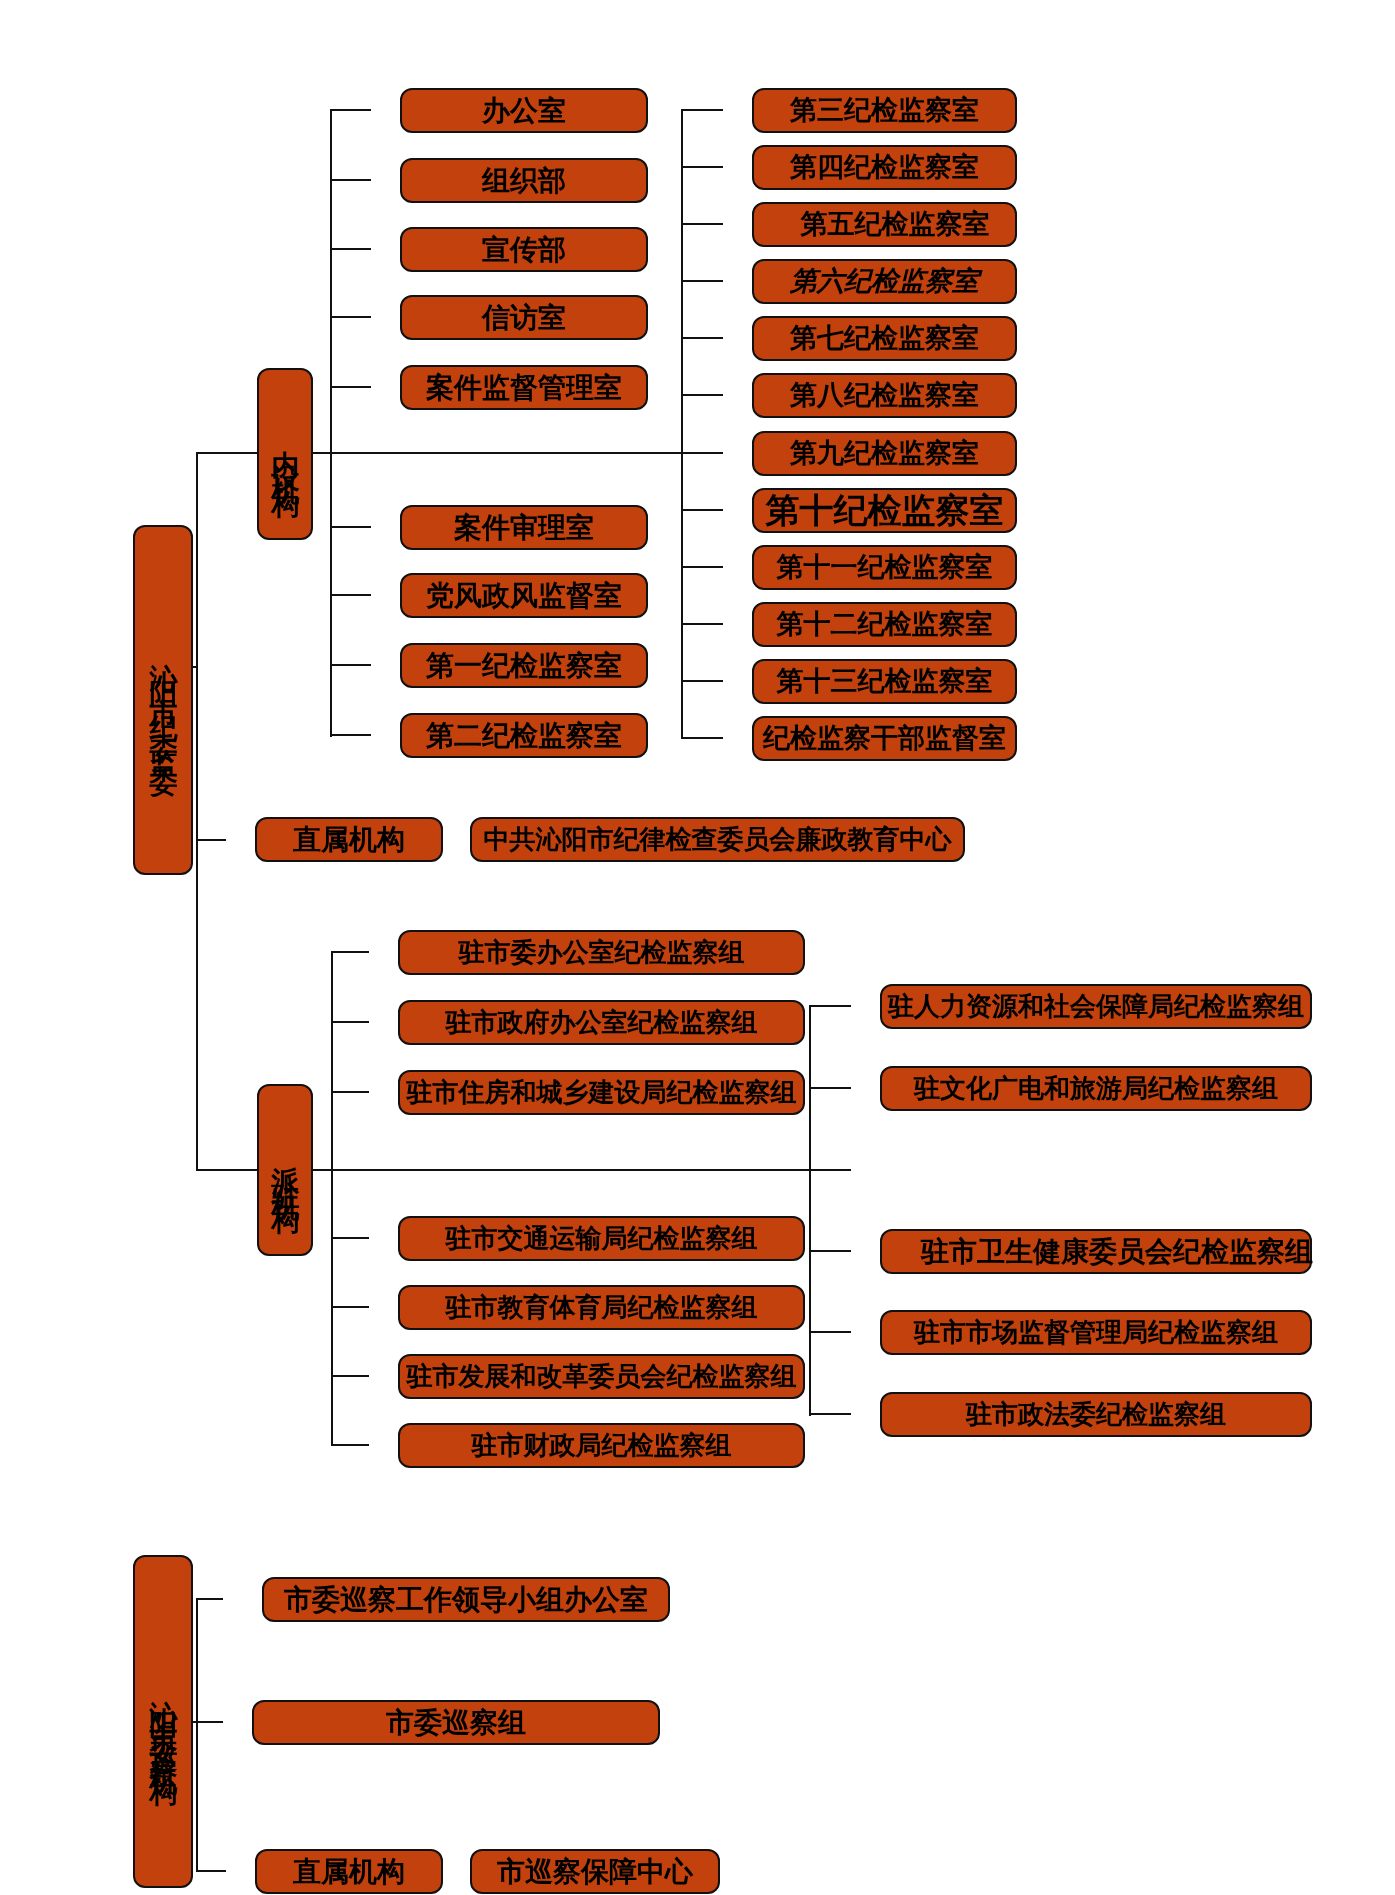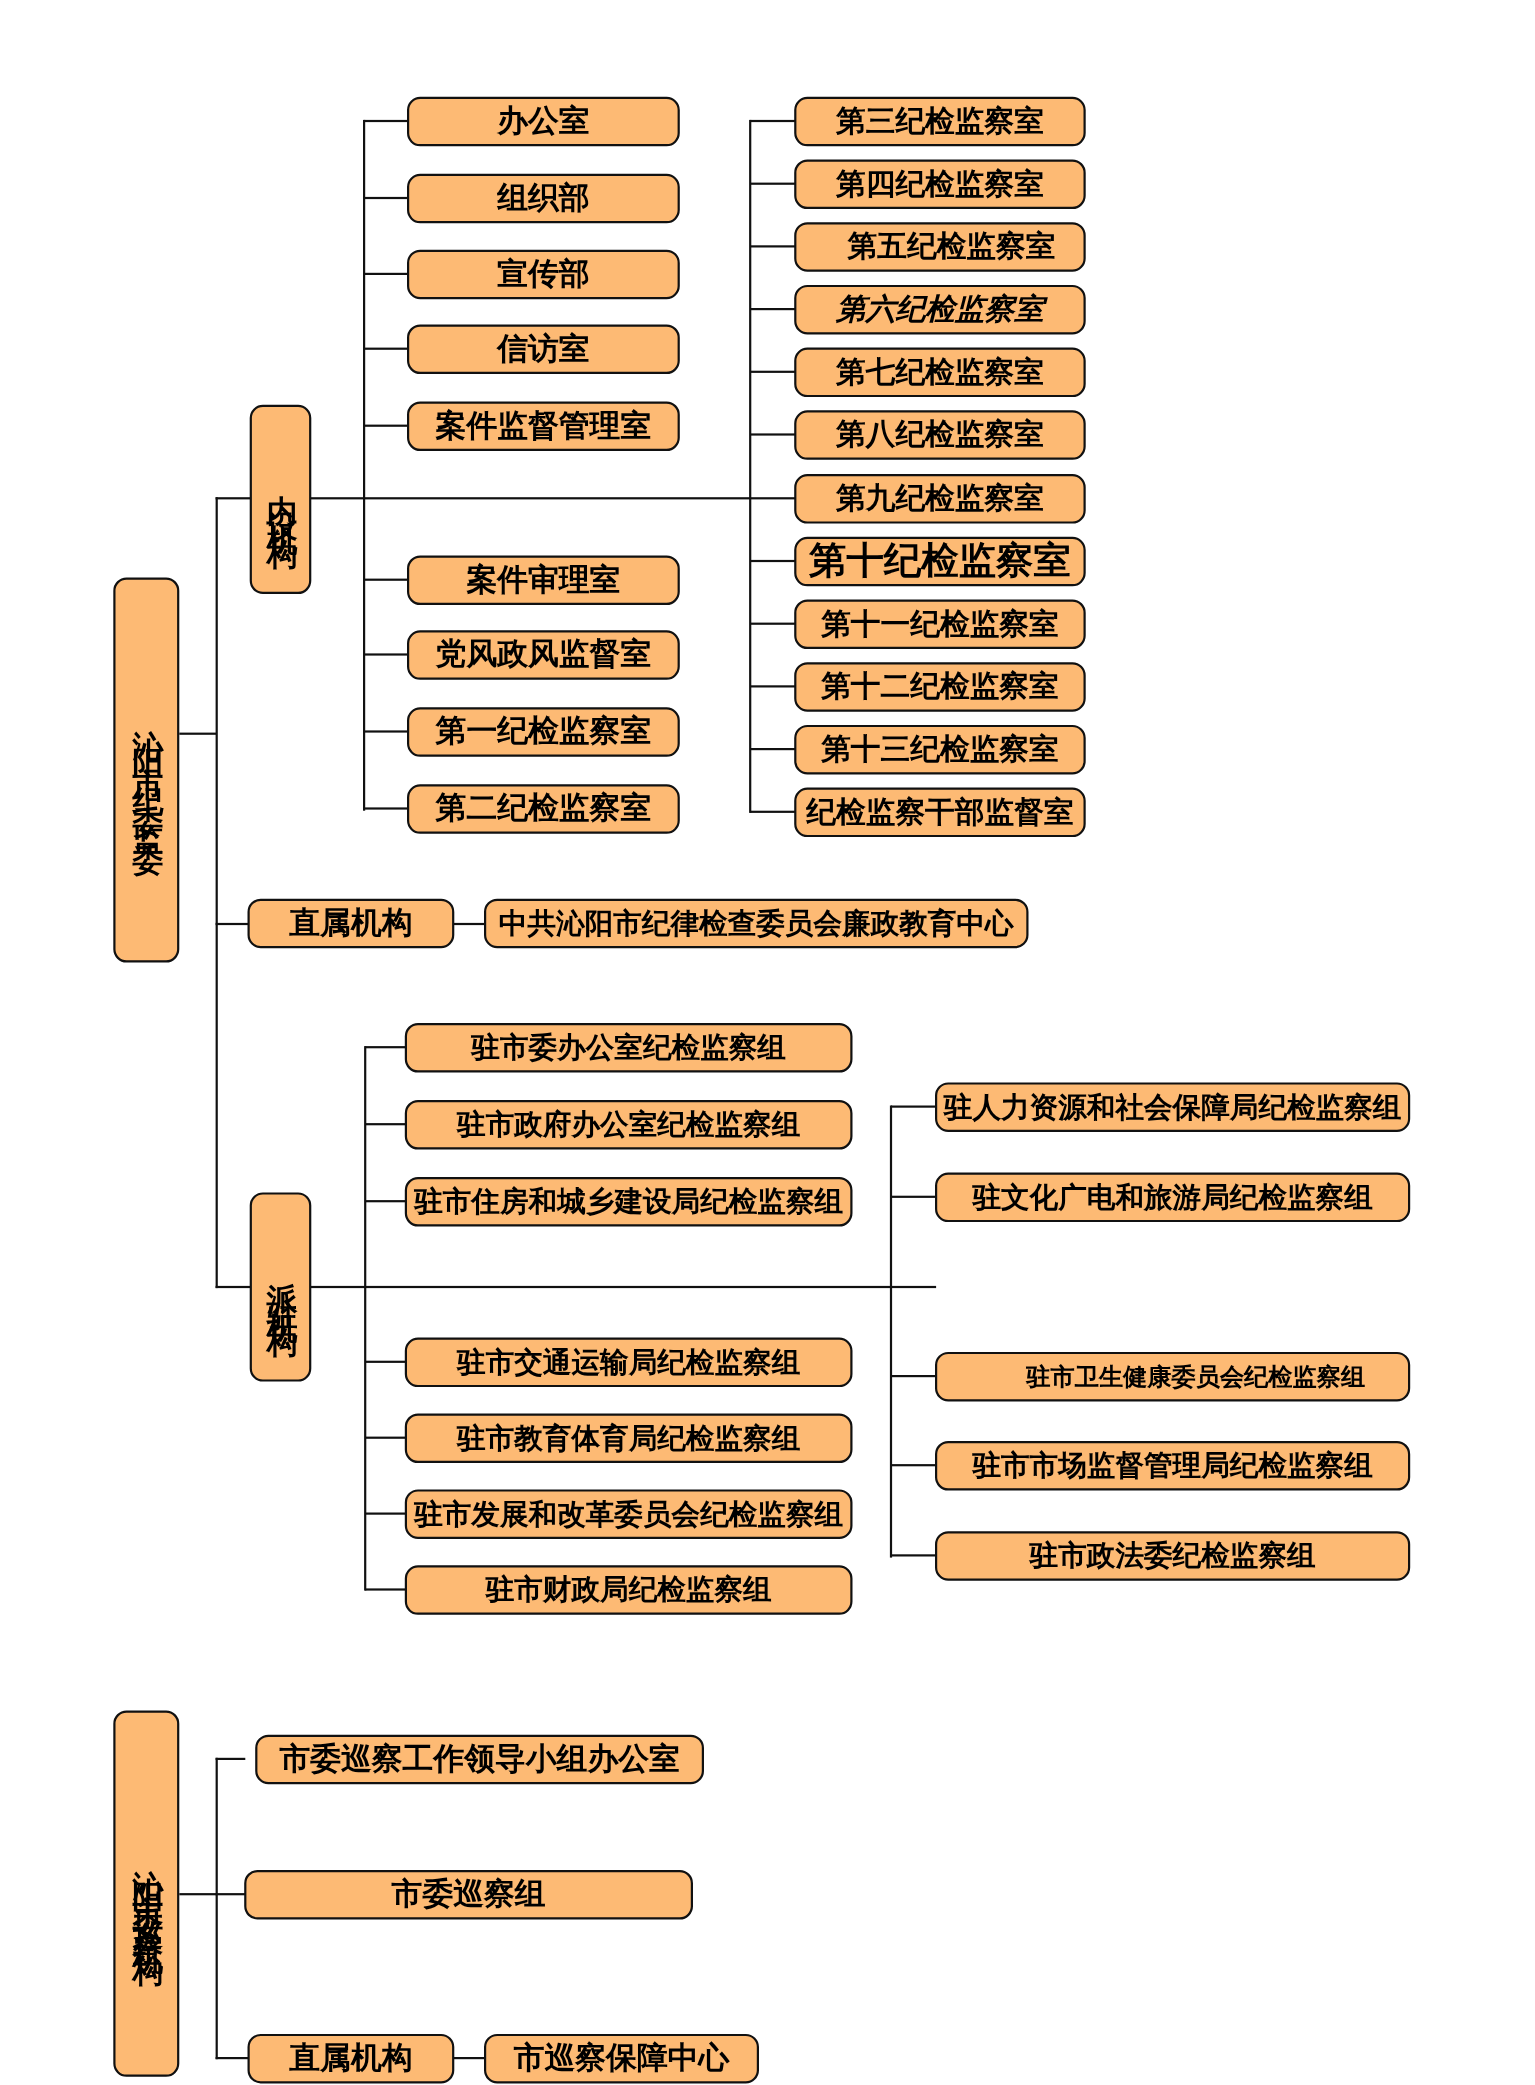--- a/index.html
+++ b/index.html
@@ -6,31 +6,32 @@
   #canvas{
     position:relative;
     width:1395px;height:1895px;
     background:#ffffff;
     font-family:"Liberation Serif","DejaVu Serif",serif;
     color:#000;
   }
   .box{
     position:absolute;
     box-sizing:border-box;
-    background:#fdba74;
+    background:#c2410c;
     border:2.5px solid #111111;
     border-radius:12px;
     display:flex;
     align-items:center;
     justify-content:center;
     font-weight:bold;
     font-size:28px;
     text-align:center;
     line-height:1;
     white-space:nowrap;
+    margin-left:30px;
   }
   .vtext{
     writing-mode:vertical-rl;
     text-orientation:upright;
     letter-spacing:14px;
     white-space:nowrap;
   }
   .hline,.vline{position:absolute;background:#111111;}
 </style>
 </head>
@@ -129,21 +130,21 @@
   <div class="box" style="left:368px;top:930px;width:407px;height:45px;font-size:26px;">驻市委办公室纪检监察组</div>
   <div class="box" style="left:368px;top:1000px;width:407px;height:45px;font-size:26px;">驻市政府办公室纪检监察组</div>
   <div class="box" style="left:368px;top:1070px;width:407px;height:45px;font-size:26px;">驻市住房和城乡建设局纪检监察组</div>
   <div class="box" style="left:368px;top:1216px;width:407px;height:45px;font-size:26px;">驻市交通运输局纪检监察组</div>
   <div class="box" style="left:368px;top:1285px;width:407px;height:45px;font-size:26px;">驻市教育体育局纪检监察组</div>
   <div class="box" style="left:368px;top:1354px;width:407px;height:45px;font-size:26px;">驻市发展和改革委员会纪检监察组</div>
   <div class="box" style="left:368px;top:1423px;width:407px;height:45px;font-size:26px;">驻市财政局纪检监察组</div>
 
   <div class="box" style="left:850px;top:984px;width:432px;height:45px;font-size:26px;">驻人力资源和社会保障局纪检监察组</div>
   <div class="box" style="left:850px;top:1066px;width:432px;height:45px;font-size:26px;">驻文化广电和旅游局纪检监察组</div>
-  <div class="box" style="left:850px;top:1229px;width:432px;height:45px;font-size:22px;padding-left:42px;">驻市卫生健康委员会纪检监察组</div>
+  <div class="box" style="left:850px;top:1229px;width:432px;height:45px;font-size:28px;padding-left:42px;">驻市卫生健康委员会纪检监察组</div>
   <div class="box" style="left:850px;top:1310px;width:432px;height:45px;font-size:26px;">驻市市场监督管理局纪检监察组</div>
   <div class="box" style="left:850px;top:1392px;width:432px;height:45px;font-size:26px;">驻市政法委纪检监察组</div>
 
   <div class="box" style="left:232px;top:1577px;width:408px;height:45px;">市委巡察工作领导小组办公室</div>
   <div class="box" style="left:222px;top:1700px;width:408px;height:45px;">市委巡察组</div>
   <div class="box" style="left:225px;top:1849px;width:188px;height:45px;">直属机构</div>
   <div class="box" style="left:440px;top:1849px;width:250px;height:45px;">市巡察保障中心</div>
 
 </div>
 

